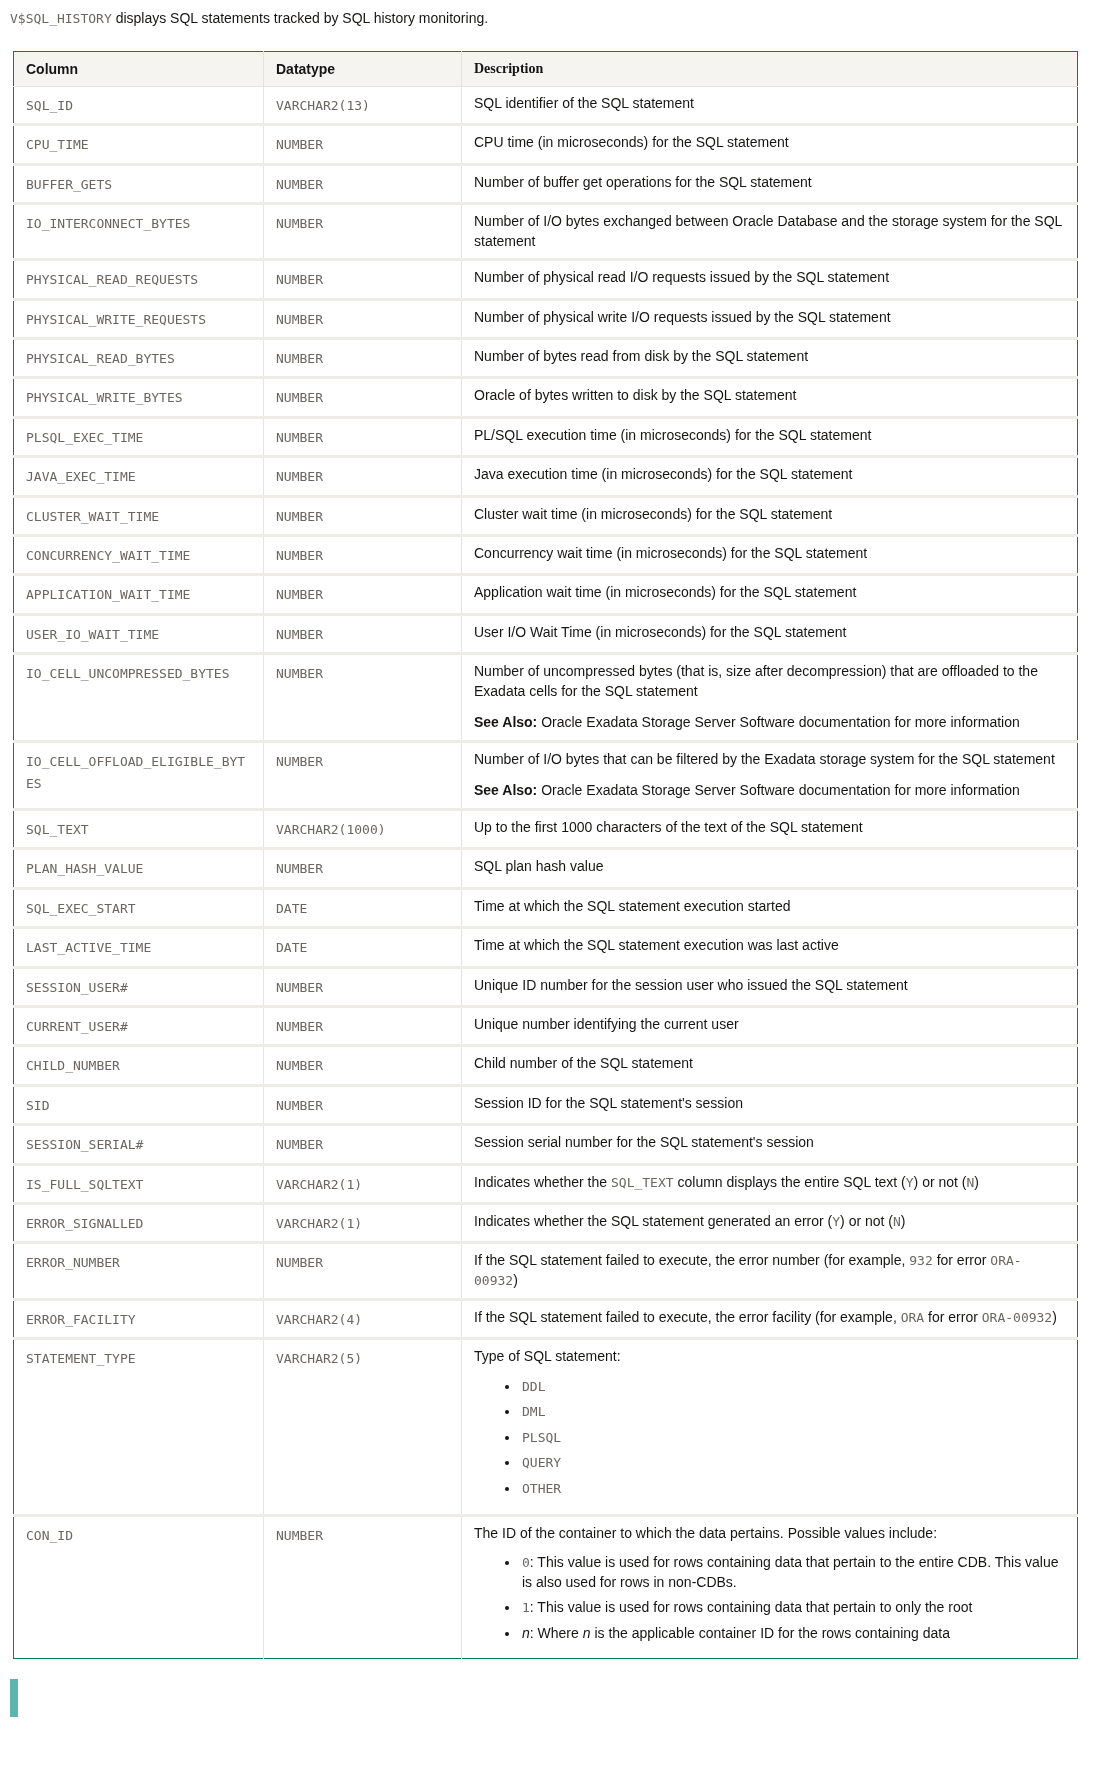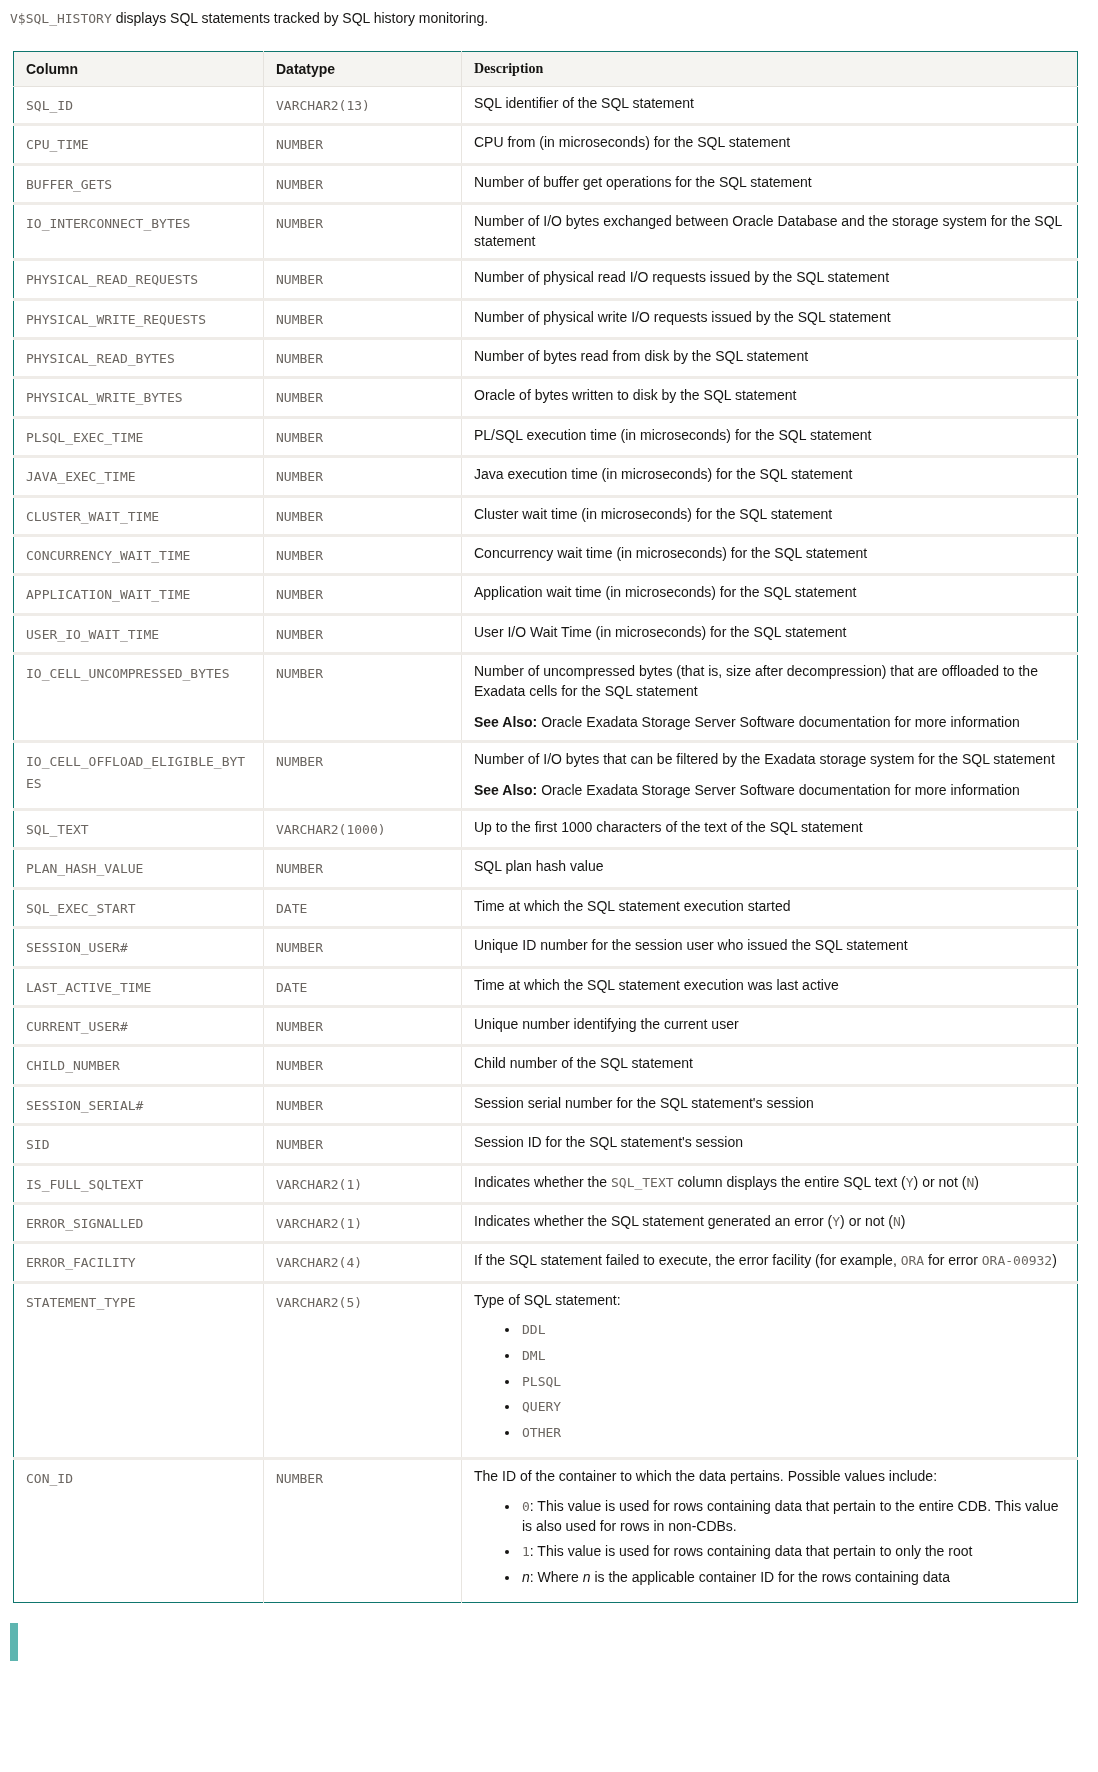--- a/index.html
+++ b/index.html
@@ -98,21 +98,21 @@
           <td class="cell-name"><code>SQL_ID</code></td>
           <td class="cell-type"><code>VARCHAR2(13)</code></td>
           <td class="cell-desc">
             <p>SQL identifier of the SQL statement</p>
           </td>
         </tr>
         <tr>
           <td class="cell-name"><code>CPU_TIME</code></td>
           <td class="cell-type"><code>NUMBER</code></td>
           <td class="cell-desc">
-            <p>CPU from (in microseconds) for the SQL statement</p>
+            <p>CPU time (in microseconds) for the SQL statement</p>
           </td>
         </tr>
         <tr>
           <td class="cell-name"><code>BUFFER_GETS</code></td>
           <td class="cell-type"><code>NUMBER</code></td>
           <td class="cell-desc">
             <p>Number of buffer get operations for the SQL statement</p>
           </td>
         </tr>
         <tr>
@@ -223,73 +223,80 @@
           </td>
         </tr>
         <tr>
           <td class="cell-name"><code>SQL_EXEC_START</code></td>
           <td class="cell-type"><code>DATE</code></td>
           <td class="cell-desc">
             <p>Time at which the SQL statement execution started</p>
           </td>
         </tr>
         <tr>
-          <td class="cell-name"><code>SESSION_USER#</code></td>
-          <td class="cell-type"><code>NUMBER</code></td>
-          <td class="cell-desc">
-            <p>Unique ID number for the session user who issued the SQL statement</p>
-          </td>
-        </tr>
-        <tr>
           <td class="cell-name"><code>LAST_ACTIVE_TIME</code></td>
           <td class="cell-type"><code>DATE</code></td>
           <td class="cell-desc">
             <p>Time at which the SQL statement execution was last active</p>
           </td>
         </tr>
         <tr>
+          <td class="cell-name"><code>SESSION_USER#</code></td>
+          <td class="cell-type"><code>NUMBER</code></td>
+          <td class="cell-desc">
+            <p>Unique ID number for the session user who issued the SQL statement</p>
+          </td>
+        </tr>
+        <tr>
           <td class="cell-name"><code>CURRENT_USER#</code></td>
           <td class="cell-type"><code>NUMBER</code></td>
           <td class="cell-desc">
             <p>Unique number identifying the current user</p>
           </td>
         </tr>
         <tr>
           <td class="cell-name"><code>CHILD_NUMBER</code></td>
           <td class="cell-type"><code>NUMBER</code></td>
           <td class="cell-desc">
             <p>Child number of the SQL statement</p>
           </td>
         </tr>
         <tr>
+          <td class="cell-name"><code>SID</code></td>
+          <td class="cell-type"><code>NUMBER</code></td>
+          <td class="cell-desc">
+            <p>Session ID for the SQL statement's session</p>
+          </td>
+        </tr>
+        <tr>
           <td class="cell-name"><code>SESSION_SERIAL#</code></td>
           <td class="cell-type"><code>NUMBER</code></td>
           <td class="cell-desc">
             <p>Session serial number for the SQL statement's session</p>
-          </td>
-        </tr>
-        <tr>
-          <td class="cell-name"><code>SID</code></td>
-          <td class="cell-type"><code>NUMBER</code></td>
-          <td class="cell-desc">
-            <p>Session ID for the SQL statement's session</p>
           </td>
         </tr>
         <tr>
           <td class="cell-name"><code>IS_FULL_SQLTEXT</code></td>
           <td class="cell-type"><code>VARCHAR2(1)</code></td>
           <td class="cell-desc">
             <p>Indicates whether the <code>SQL_TEXT</code> column displays the entire SQL text (<code>Y</code>) or not (<code>N</code>)</p>
           </td>
         </tr>
         <tr>
           <td class="cell-name"><code>ERROR_SIGNALLED</code></td>
           <td class="cell-type"><code>VARCHAR2(1)</code></td>
           <td class="cell-desc">
             <p>Indicates whether the SQL statement generated an error (<code>Y</code>) or not (<code>N</code>)</p>
+          </td>
+        </tr>
+        <tr>
+          <td class="cell-name"><code>ERROR_NUMBER</code></td>
+          <td class="cell-type"><code>NUMBER</code></td>
+          <td class="cell-desc">
+            <p>If the SQL statement failed to execute, the error number (for example, <code>932</code> for error <code>ORA-00932</code>)</p>
           </td>
         </tr>
         <tr>
           <td class="cell-name"><code>ERROR_FACILITY</code></td>
           <td class="cell-type"><code>VARCHAR2(4)</code></td>
           <td class="cell-desc">
             <p>If the SQL statement failed to execute, the error facility (for example, <code>ORA</code> for error <code>ORA-00932</code>)</p>
           </td>
         </tr>
         <tr>

